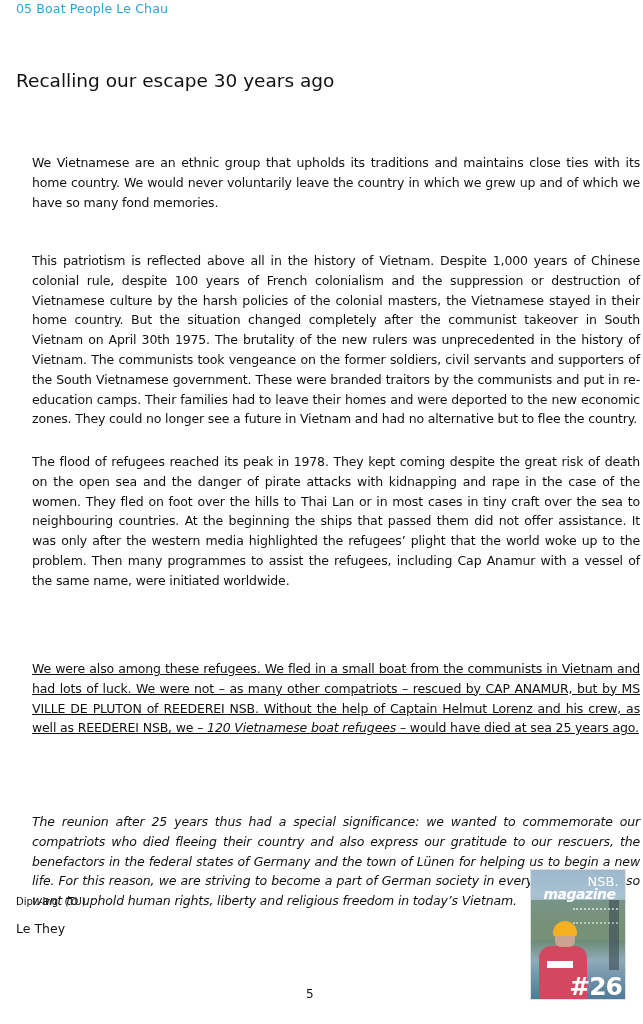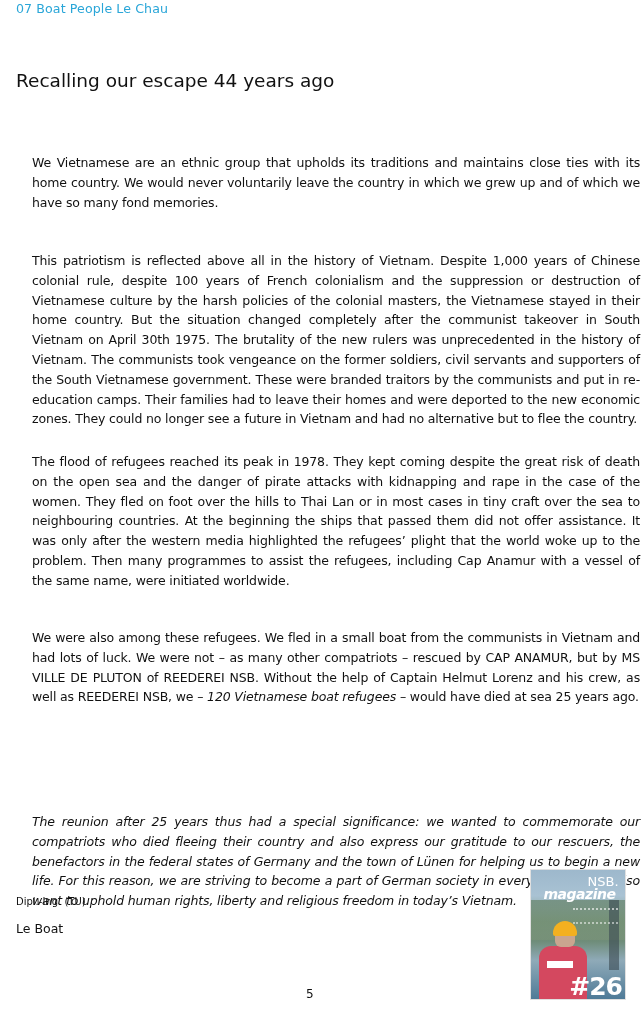--- a/index.html
+++ b/index.html
@@ -42,21 +42,21 @@
       margin: 16px;
       letter-spacing: -0.15px;
       word-spacing: 0px;
     }
     .body-para .em {
       font-style: italic;
     }
     #p1 { top: 137px; }
     #p2 { top: 235px; }
     #p3 { top: 436px; }
-    #p4 { top: 612px; }
+    #p4 { top: 643px; text-decoration: underline; }
     #p5 { top: 796px; font-style: italic; }
 
     .author-name {
       position: absolute;
       left: 16px;
       top: 921px;
       font-size: 12.5px;
     }
     .author-title {
       position: absolute;
@@ -164,31 +164,31 @@
       font-size: 25px;
       color: #ffffff;
       letter-spacing: -1px;
       line-height: 1;
       margin-top: 30px;
     }
   </style>
 </head>
 <body>
 
-<div class="running-header">07 Boat People Le Chau</div>
-
-<h1 class="page-title">Recalling our escape 44 years ago</h1>
+<div class="running-header">05 Boat People Le Chau</div>
+
+<h1 class="page-title">Recalling our escape 30 years ago</h1>
 
 <p class="body-para" id="p1">We Vietnamese are an ethnic group that upholds its traditions and maintains close ties with its home country. We would never voluntarily leave the country in which we grew up and of which we have so many fond memories.</p>
 <p class="body-para" id="p2">This patriotism is reflected above all in the history of Vietnam. Despite 1,000 years of Chinese colonial rule, despite 100 years of French colonialism and the suppression or destruction of Vietnamese culture by the harsh policies of the colonial masters, the Vietnamese stayed in their home country. But the situation changed completely after the communist takeover in South Vietnam on April 30th 1975. The brutality of the new rulers was unprecedented in the history of Vietnam. The communists took vengeance on the former soldiers, civil servants and supporters of the South Vietnamese government. These were branded traitors by the communists and put in re-education camps. Their families had to leave their homes and were deported to the new economic zones. They could no longer see a future in Vietnam and had no alternative but to flee the country.</p>
 <p class="body-para" id="p3">The flood of refugees reached its peak in 1978. They kept coming despite the great risk of death on the open sea and the danger of pirate attacks with kidnapping and rape in the case of the women. They fled on foot over the hills to Thai Lan or in most cases in tiny craft over the sea to neighbouring countries. At the beginning the ships that passed them did not offer assistance. It was only after the western media highlighted the refugees’ plight that the world woke up to the problem. Then many programmes to assist the refugees, including Cap Anamur with a vessel of the same name, were initiated worldwide.</p>
 <p class="body-para" id="p4"><span>We were also among these refugees. We fled in a small boat from the communists in Vietnam and had lots of luck. We were not – as many other compatriots – rescued by CAP ANAMUR, but by MS VILLE DE PLUTON of REEDEREI NSB. Without the help of Captain Helmut Lorenz and his crew, as well as REEDEREI NSB, we – </span><span class="em">120 Vietnamese boat refugees</span><span> – would have died at sea 25 years ago.</span></p>
 <p class="body-para" id="p5">The reunion after 25 years thus had a special significance: we wanted to commemorate our compatriots who died fleeing their country and also express our gratitude to our rescuers, the benefactors in the federal states of Germany and the town of Lünen for helping us to begin a new life. For this reason, we are striving to become a part of German society in every respect. We also want to uphold human rights, liberty and religious freedom in today’s Vietnam.</p>
 
-<div class="author-name">Le Boat</div>
+<div class="author-name">Le They</div>
 <div class="author-title">Dipl.-Ing. (TU)</div>
 
 <div class="page-number">5</div>
 
 <div class="magazine-cover">
   <div class="cover-hills"></div>
   <div class="cover-crane"></div>
   <div class="cover-logo">
     <span class="nsb">NSB.</span>
     <span class="mag">magazine</span>

